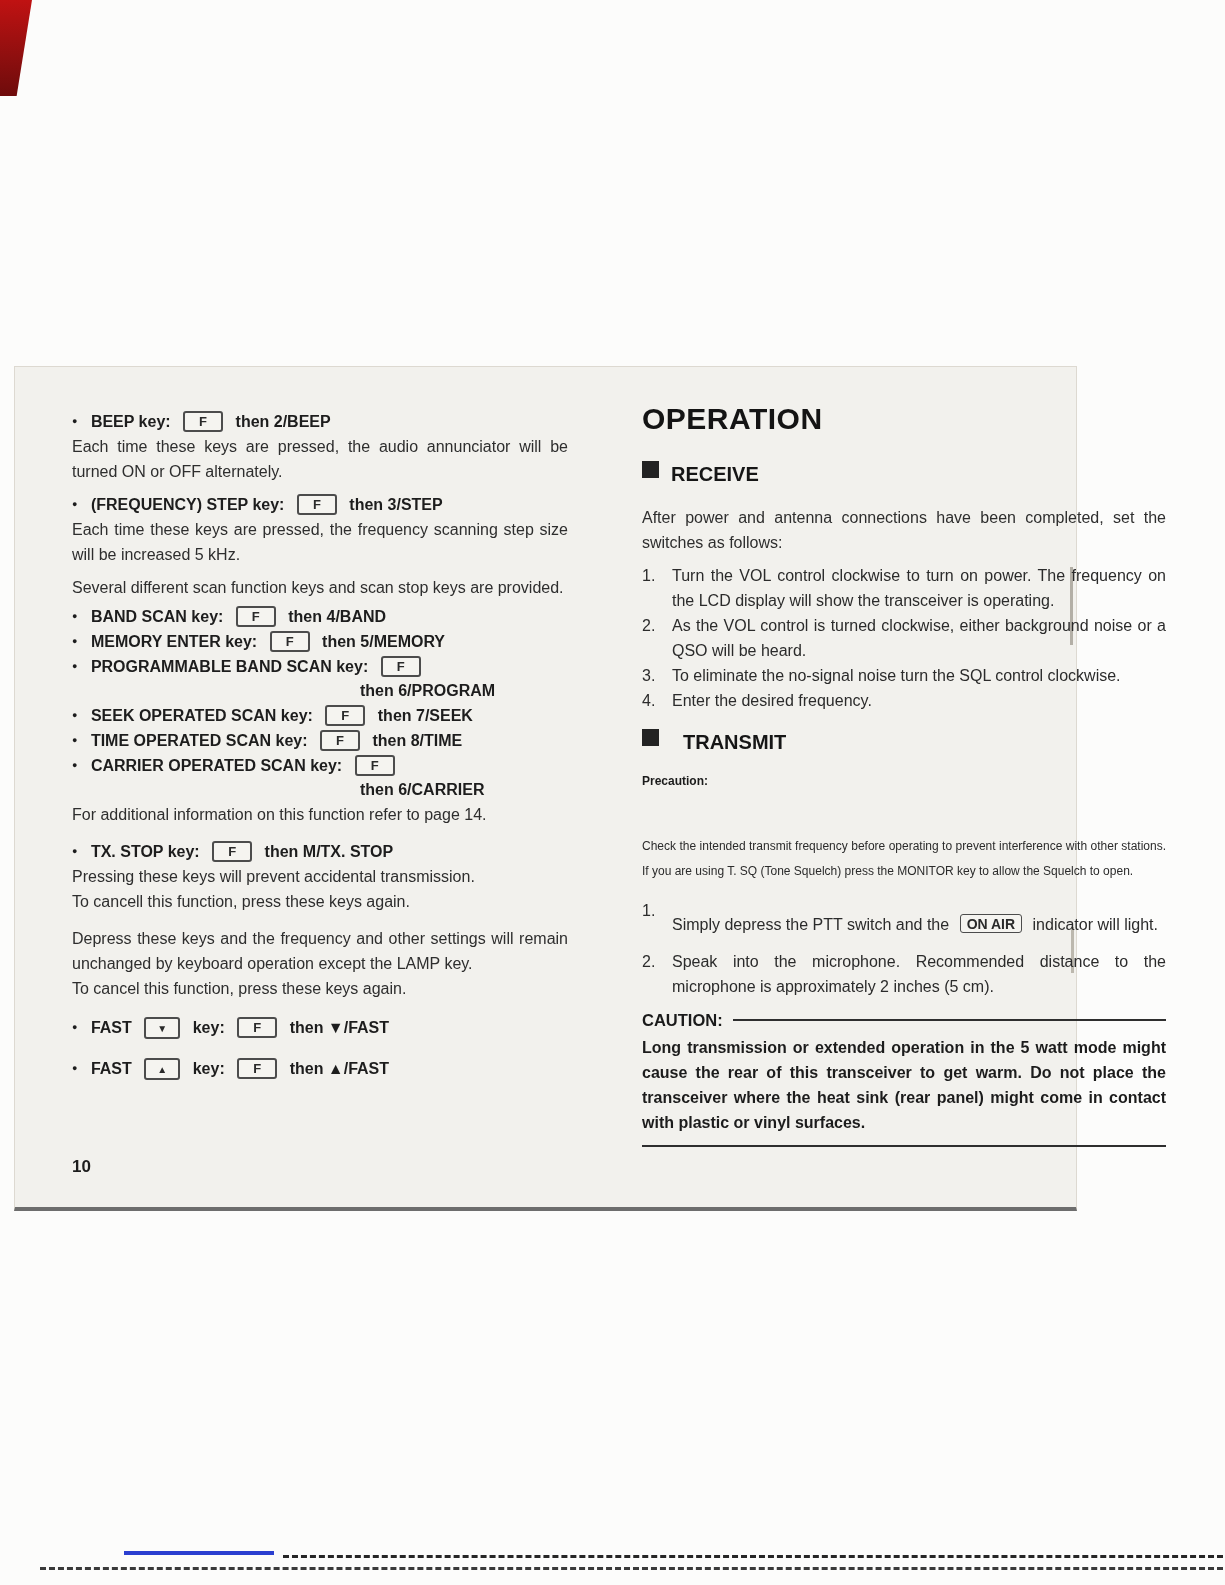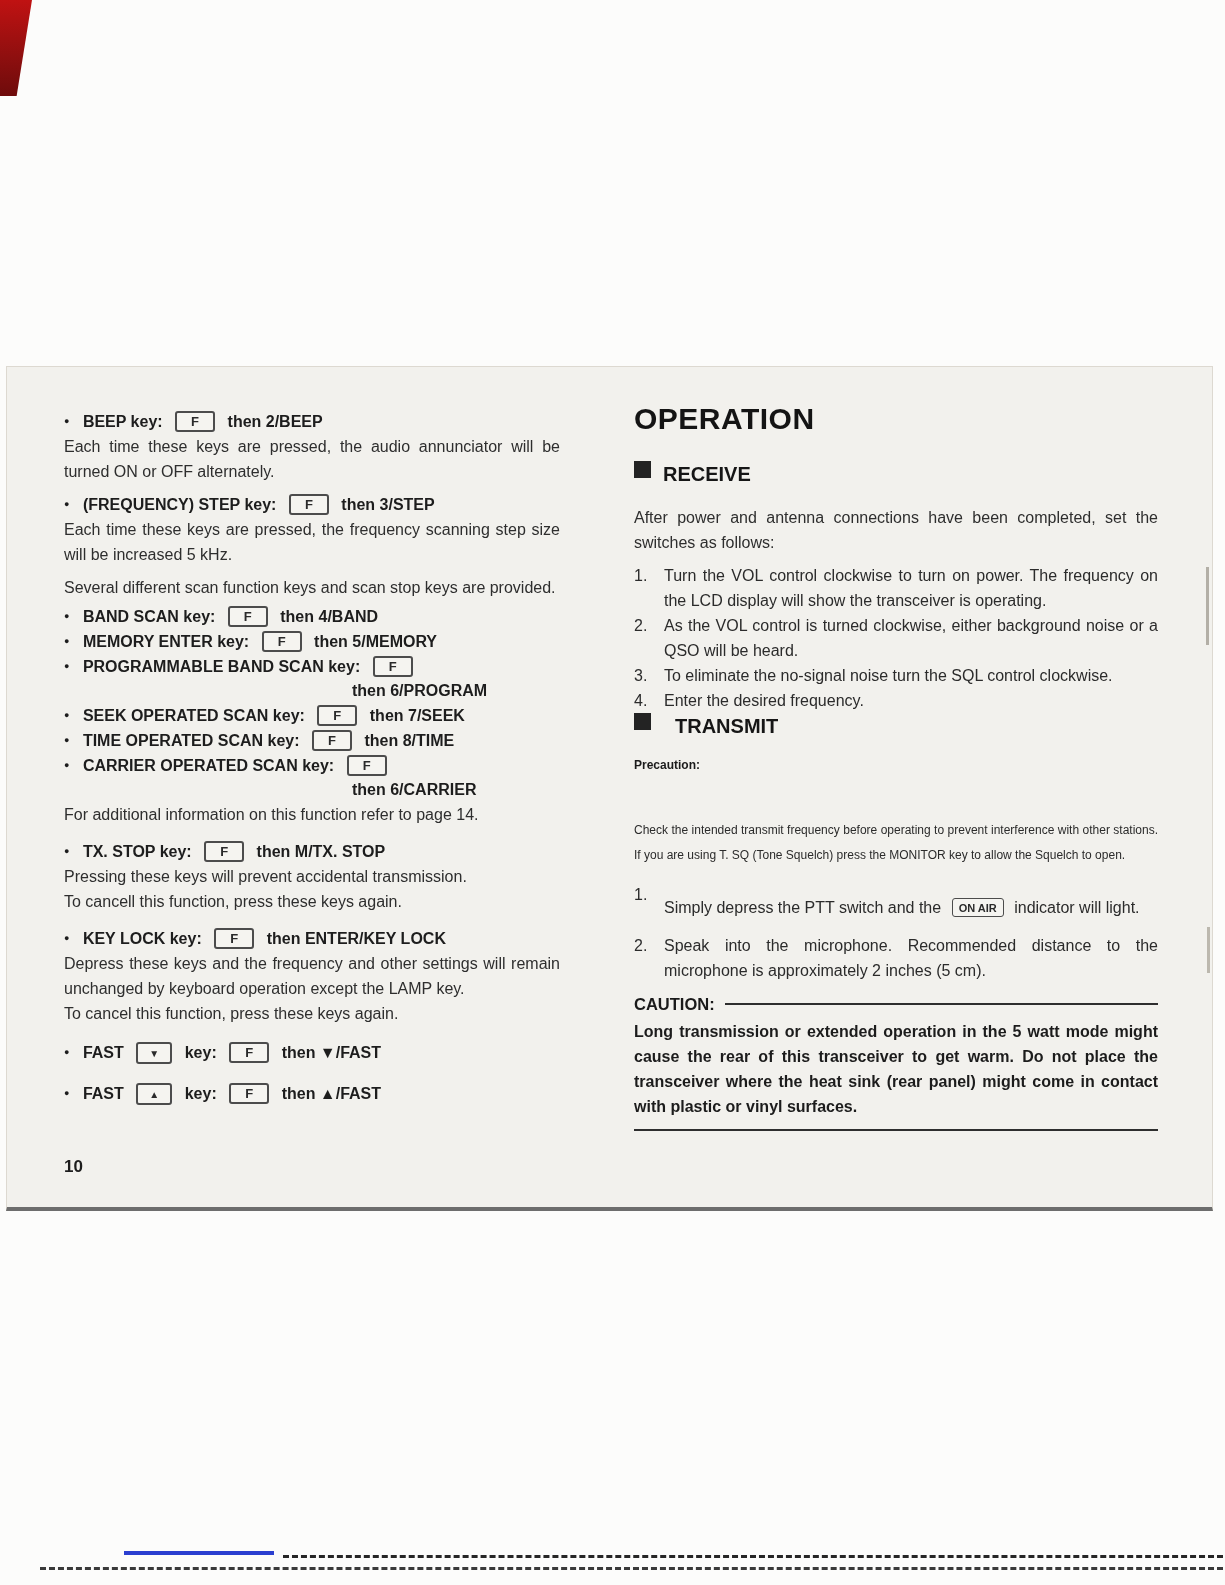--- a/index.html
+++ b/index.html
@@ -7,22 +7,22 @@
   body {
     position:relative;
     background:#fcfcfb;
     font-family:"Liberation Sans", sans-serif;
     color:#2b2b2b;
     overflow:hidden;
   }
 
   
   .page {
-    position:absolute; left:6px; top:366px;
-    width:1207px; height:845px;
+    position:absolute; left:14px; top:366px;
+    width:1063px; height:845px;
     background:#f2f1ed;
     border:1px solid #ddd9d1;
     border-bottom:4px solid #6d6d6d;
   }
 
   .col { position:absolute; }
   .col-left  { left:57px;  top:42px; width:496px; }
   .col-right { left:627px; top:30px; width:524px; }
 
   
@@ -35,21 +35,21 @@
   .sub-then { font-size:16px; line-height:24px; font-weight:bold; color:#1d1d1d; margin-left:288px; }
 
   .keycap {
     display:inline-block; min-width:40px; text-align:center;
     border:2px solid #4c4c4c; border-radius:3px;
     font-size:13px; line-height:16px; font-weight:bold;
     padding:1px 6px 0; margin:0 8px; vertical-align:1px;
     background:#f5f4f0; color:#2a2a2a;
   }
   .keycap.arrow { min-width:36px; font-size:10px; padding-top:2px; }
-  .keycap.inline-box { min-width:0; border-width:1.5px; font-size:11px; margin:16px 6px; }
+  .keycap.inline-box { min-width:0; border-width:1.5px; font-size:14px; margin:16px 6px; }
 
   .group-8  { margin-bottom:8px; }
   .group-4  { margin-bottom:4px; }
   .group-12 { margin-bottom:12px; }
   .group-14 { margin-bottom:14px; }
   .group-16 { margin-bottom:16px; }
 
   
   .op-title {
     font-size:30px; line-height:36px; font-weight:bold;
@@ -184,26 +184,20 @@
         <span class="bullet">●</span>
         <span>TX. STOP key:</span>
         <span class="keycap">F</span>
         <span>then M/TX. STOP</span>
       </div>
       <p class="para">Pressing these keys will prevent accidental transmission.</p>
       <p class="para">To cancell this function, press these keys again.</p>
     </div>
 
     <div class="group-14">
-      <div class="key-line">
-        <span class="bullet">●</span>
-        <span>KEY LOCK key:</span>
-        <span class="keycap">F</span>
-        <span>then ENTER/KEY LOCK</span>
-      </div>
       <p class="para">Depress these keys and the frequency and other settings will remain unchanged by keyboard operation except the LAMP key.</p>
       <p class="para">To cancel this function, press these keys again.</p>
     </div>
 
     <div class="key-line group-16">
       <span class="bullet">●</span>
       <span>FAST</span>
       <span class="keycap arrow">▼</span>
       <span>key:</span>
       <span class="keycap">F</span>
@@ -244,21 +238,21 @@
       <div class="step">
         <span class="num">3.</span>
         <span class="txt">To eliminate the no-signal noise turn the SQL control clockwise.</span>
       </div>
       <div class="step">
         <span class="num">4.</span>
         <span class="txt">Enter the desired frequency.</span>
       </div>
     </div>
 
-    <div class="sec-heading" style="margin-top:0;gap:24px;">
+    <div class="sec-heading" style="margin-top:16px;gap:24px;">
       <span class="sq"></span>
       <span>TRANSMIT</span>
     </div>
 
     <div class="precaution">
       <span class="label">Precaution:</span>
       <span class="txt">Check the intended transmit frequency before operating to prevent interference with other stations. If you are using T. SQ (Tone Squelch) press the MONITOR key to allow the Squelch to open.</span>
     </div>
 
     <div class="steps tx-steps" style="margin-top:14px;">

